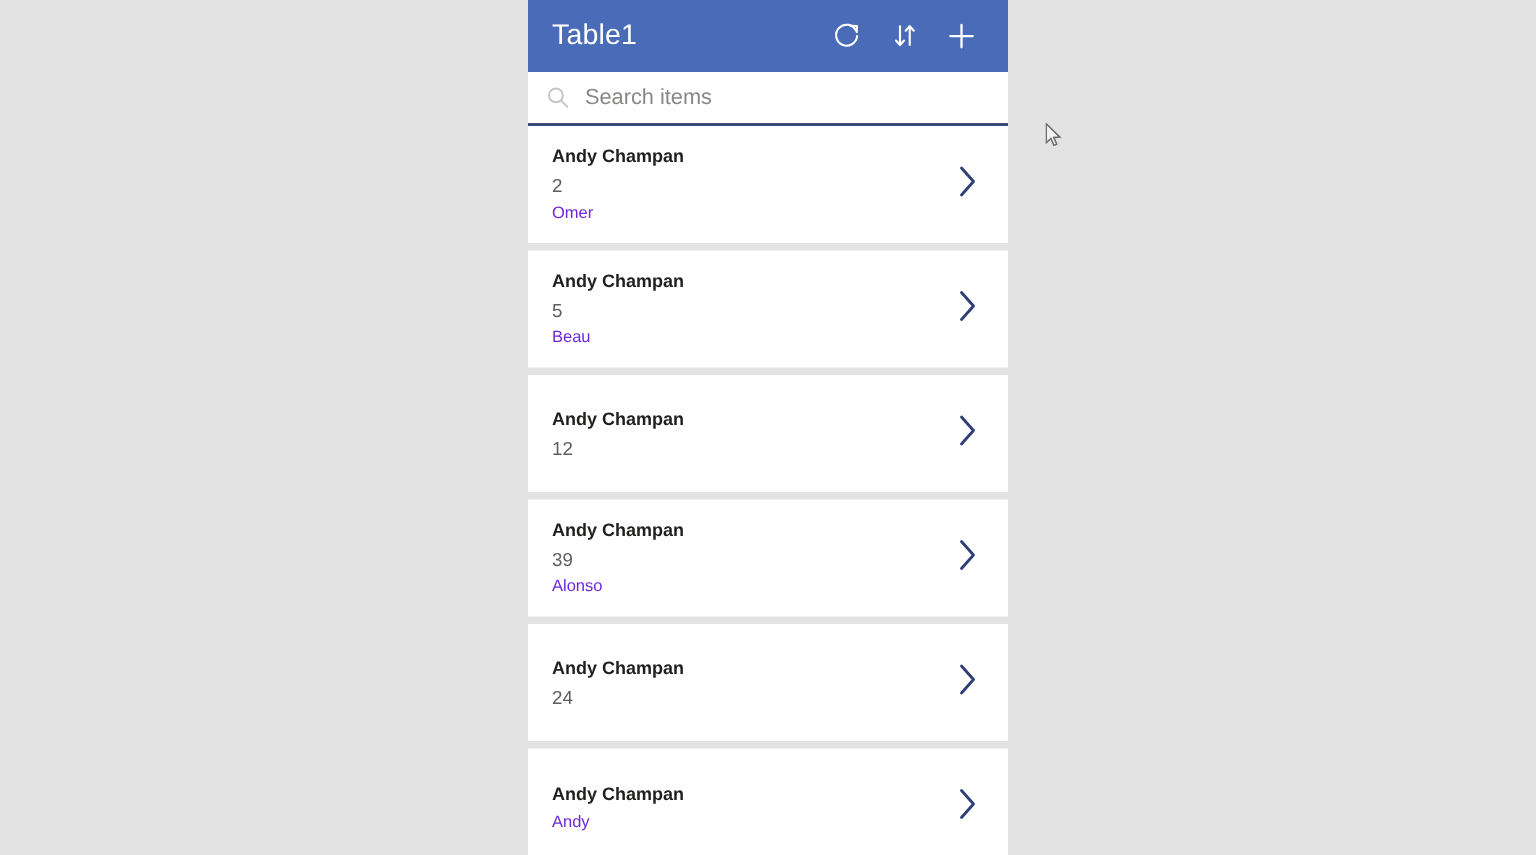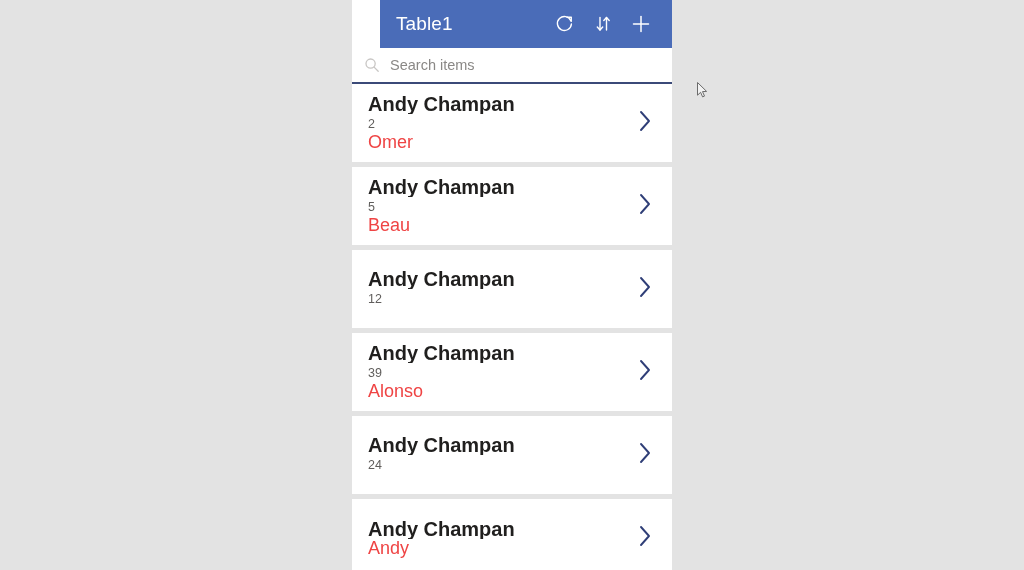--- a/index.html
+++ b/index.html
@@ -103,37 +103,37 @@
     cursor: pointer;
   }
   .row-text {
     flex: 1 1 auto;
     min-width: 0;
     display: flex;
     flex-direction: column;
     justify-content: center;
   }
   .row-title {
-    font-size: 20px;
+    font-size: 12px;
     font-weight: bold;
     color: #201f1e;
     line-height: 19px;
     white-space: nowrap;
     overflow: hidden;
     text-overflow: ellipsis;
   }
   .row-sub1 {
     font-size: 12.5px;
     color: #605e5c;
     line-height: 18px;
     margin-top: 1px;
   }
   .row-sub2 {
-    font-size: 18px;
-    color: #ef4444;
+    font-size: 11px;
+    color: #6d28d9;
     line-height: 18px;
   }
   .row-chevron {
     flex: 0 0 auto;
     width: 30px;
     display: flex;
     align-items: center;
     justify-content: center;
     cursor: pointer;
   }
@@ -146,21 +146,21 @@
     width: 12px;
     height: 18px;
     pointer-events: none;
   }
 </style>
 </head>
 <body style="background: rgb(227, 227, 227);">
 
 <div id="app-panel">
 
-  <div id="app-header" style="background: rgb(74, 108, 184); margin-left: 28px;">
+  <div id="app-header" style="background: rgb(74, 108, 184);">
     <div id="app-title">Table1</div>
     <div class="header-spacer"></div>
 
     <div class="header-btn">
       <span>
         <svg width="22" height="22" viewBox="0 0 22 22" fill="none" stroke="#ffffff" stroke-width="1.4" stroke-linecap="round">
           <path d="M16.8 7.6 A7 7 0 1 0 17.4 11.0"></path>
           <path d="M13.2 4.2 L17.3 4.3 L17.2 8.4" stroke-linejoin="round" fill="none"></path>
         </svg>
       </span>

